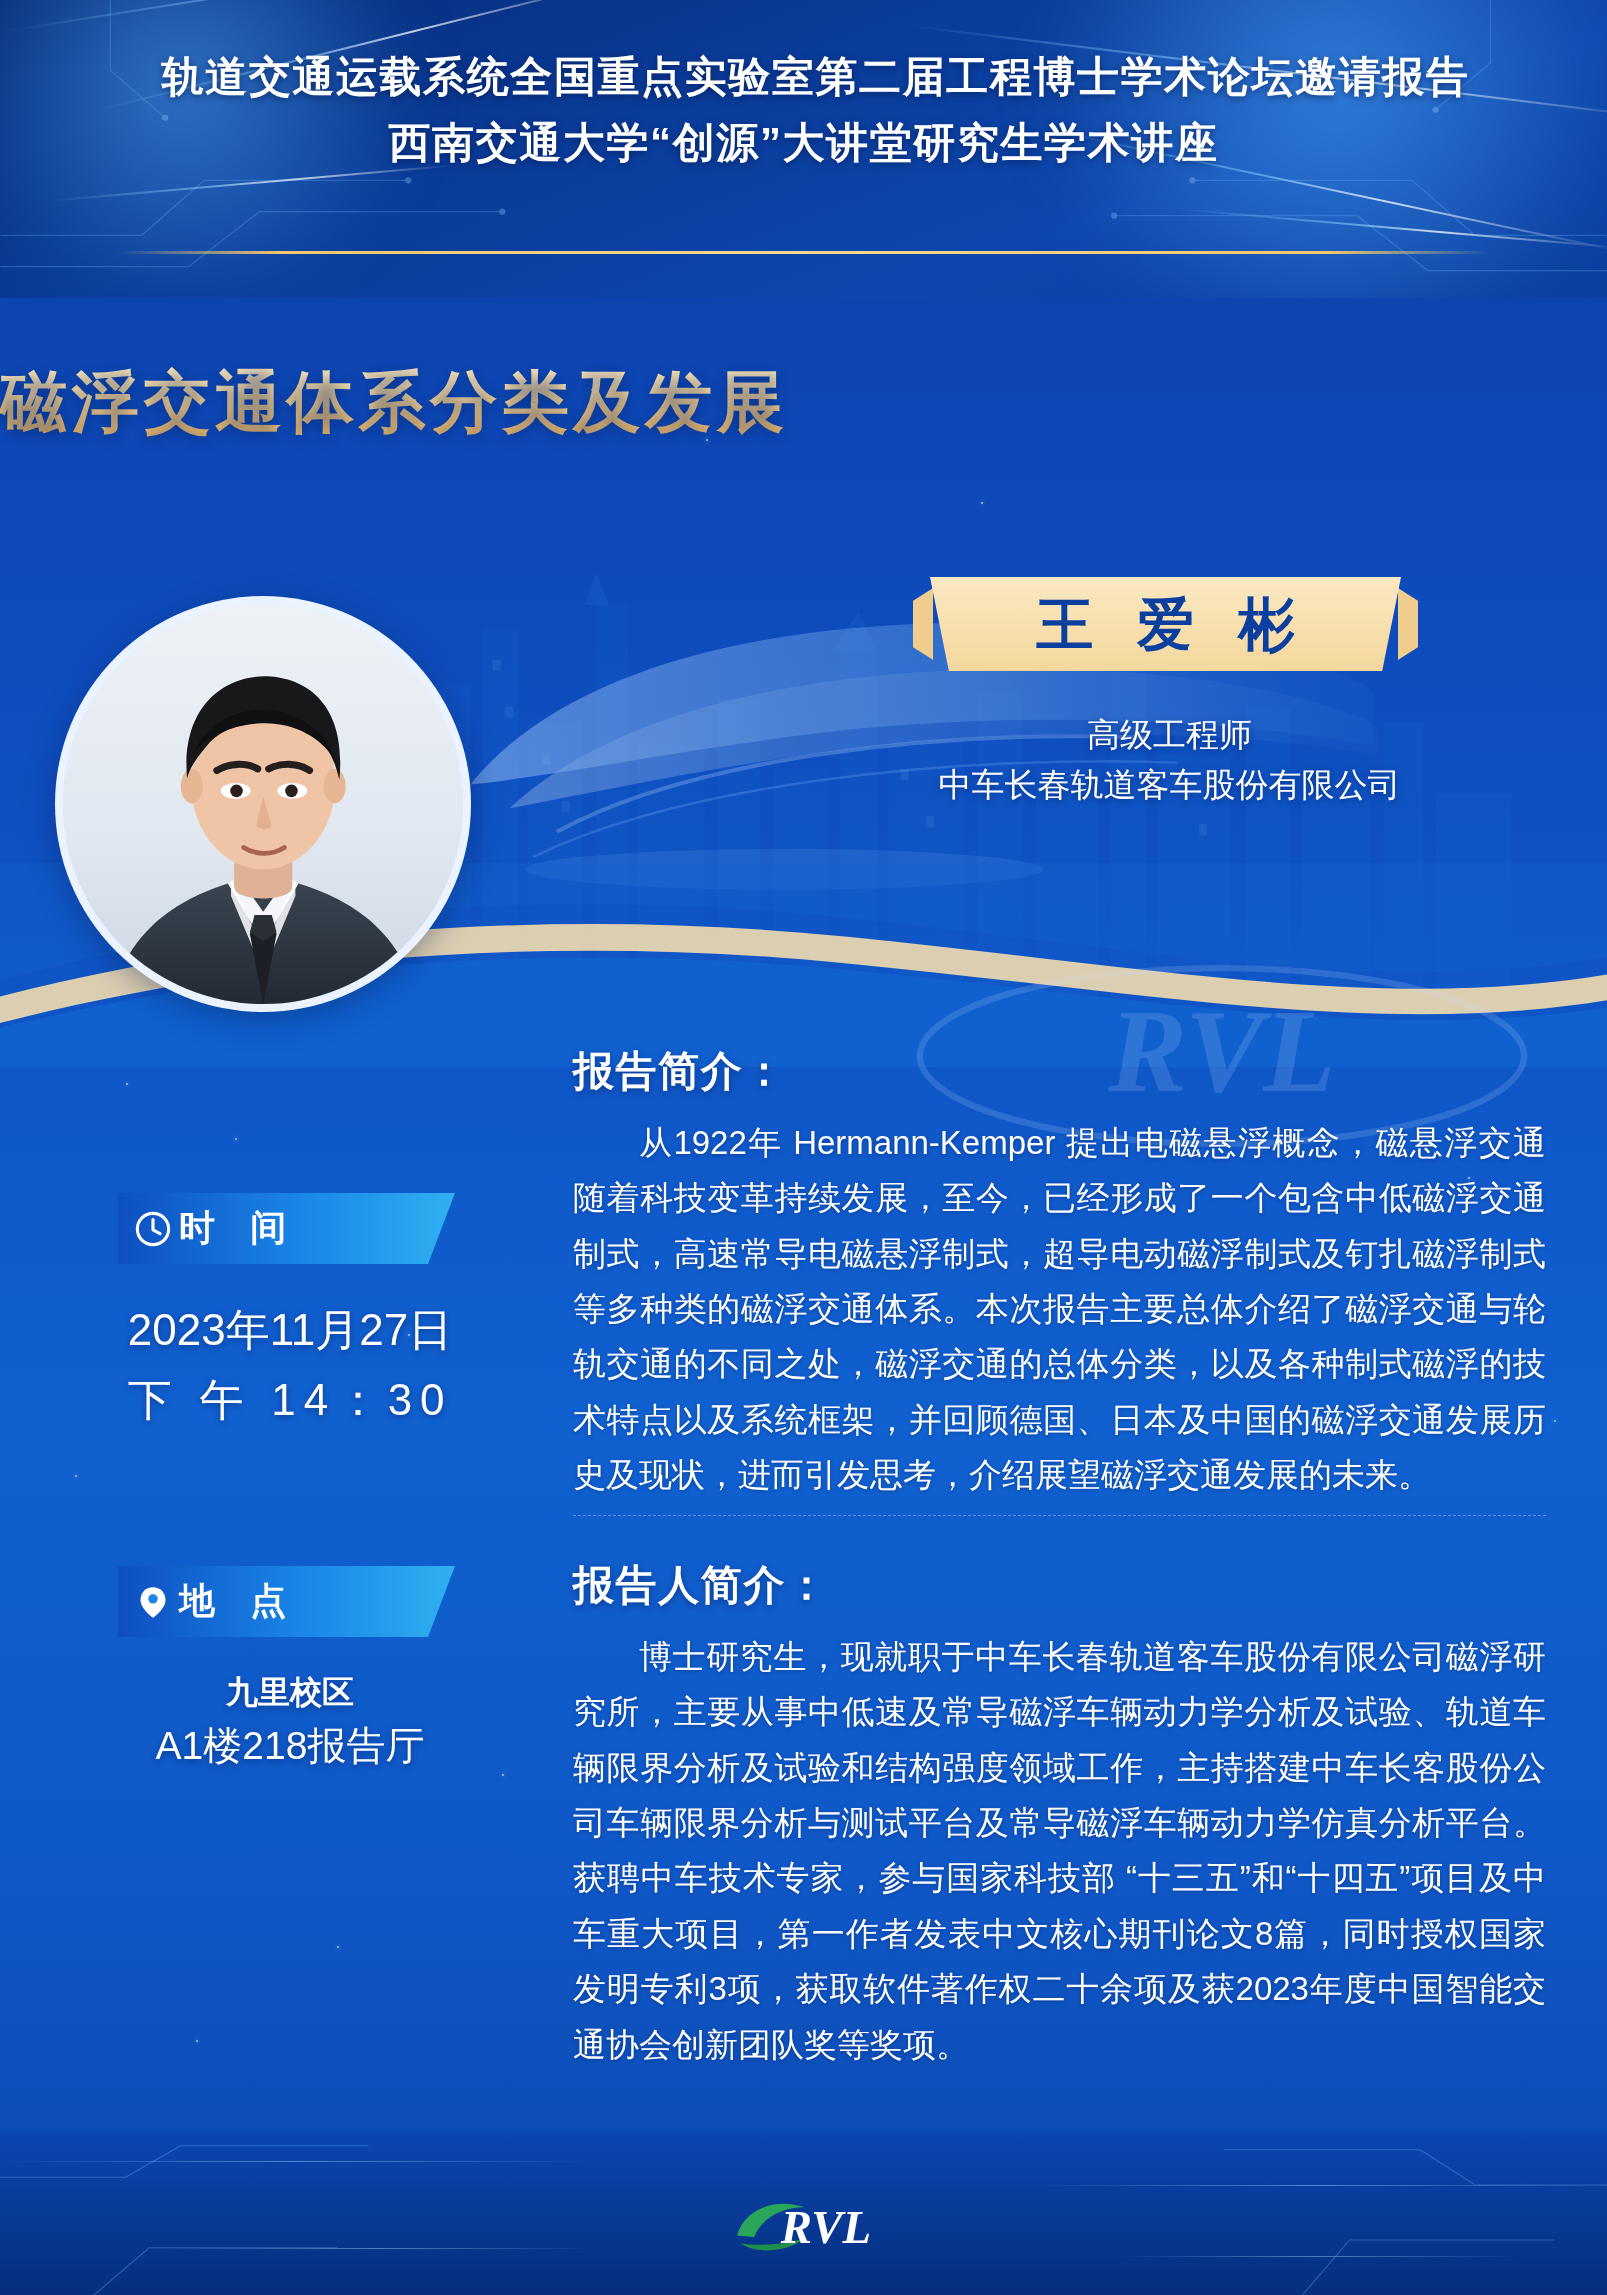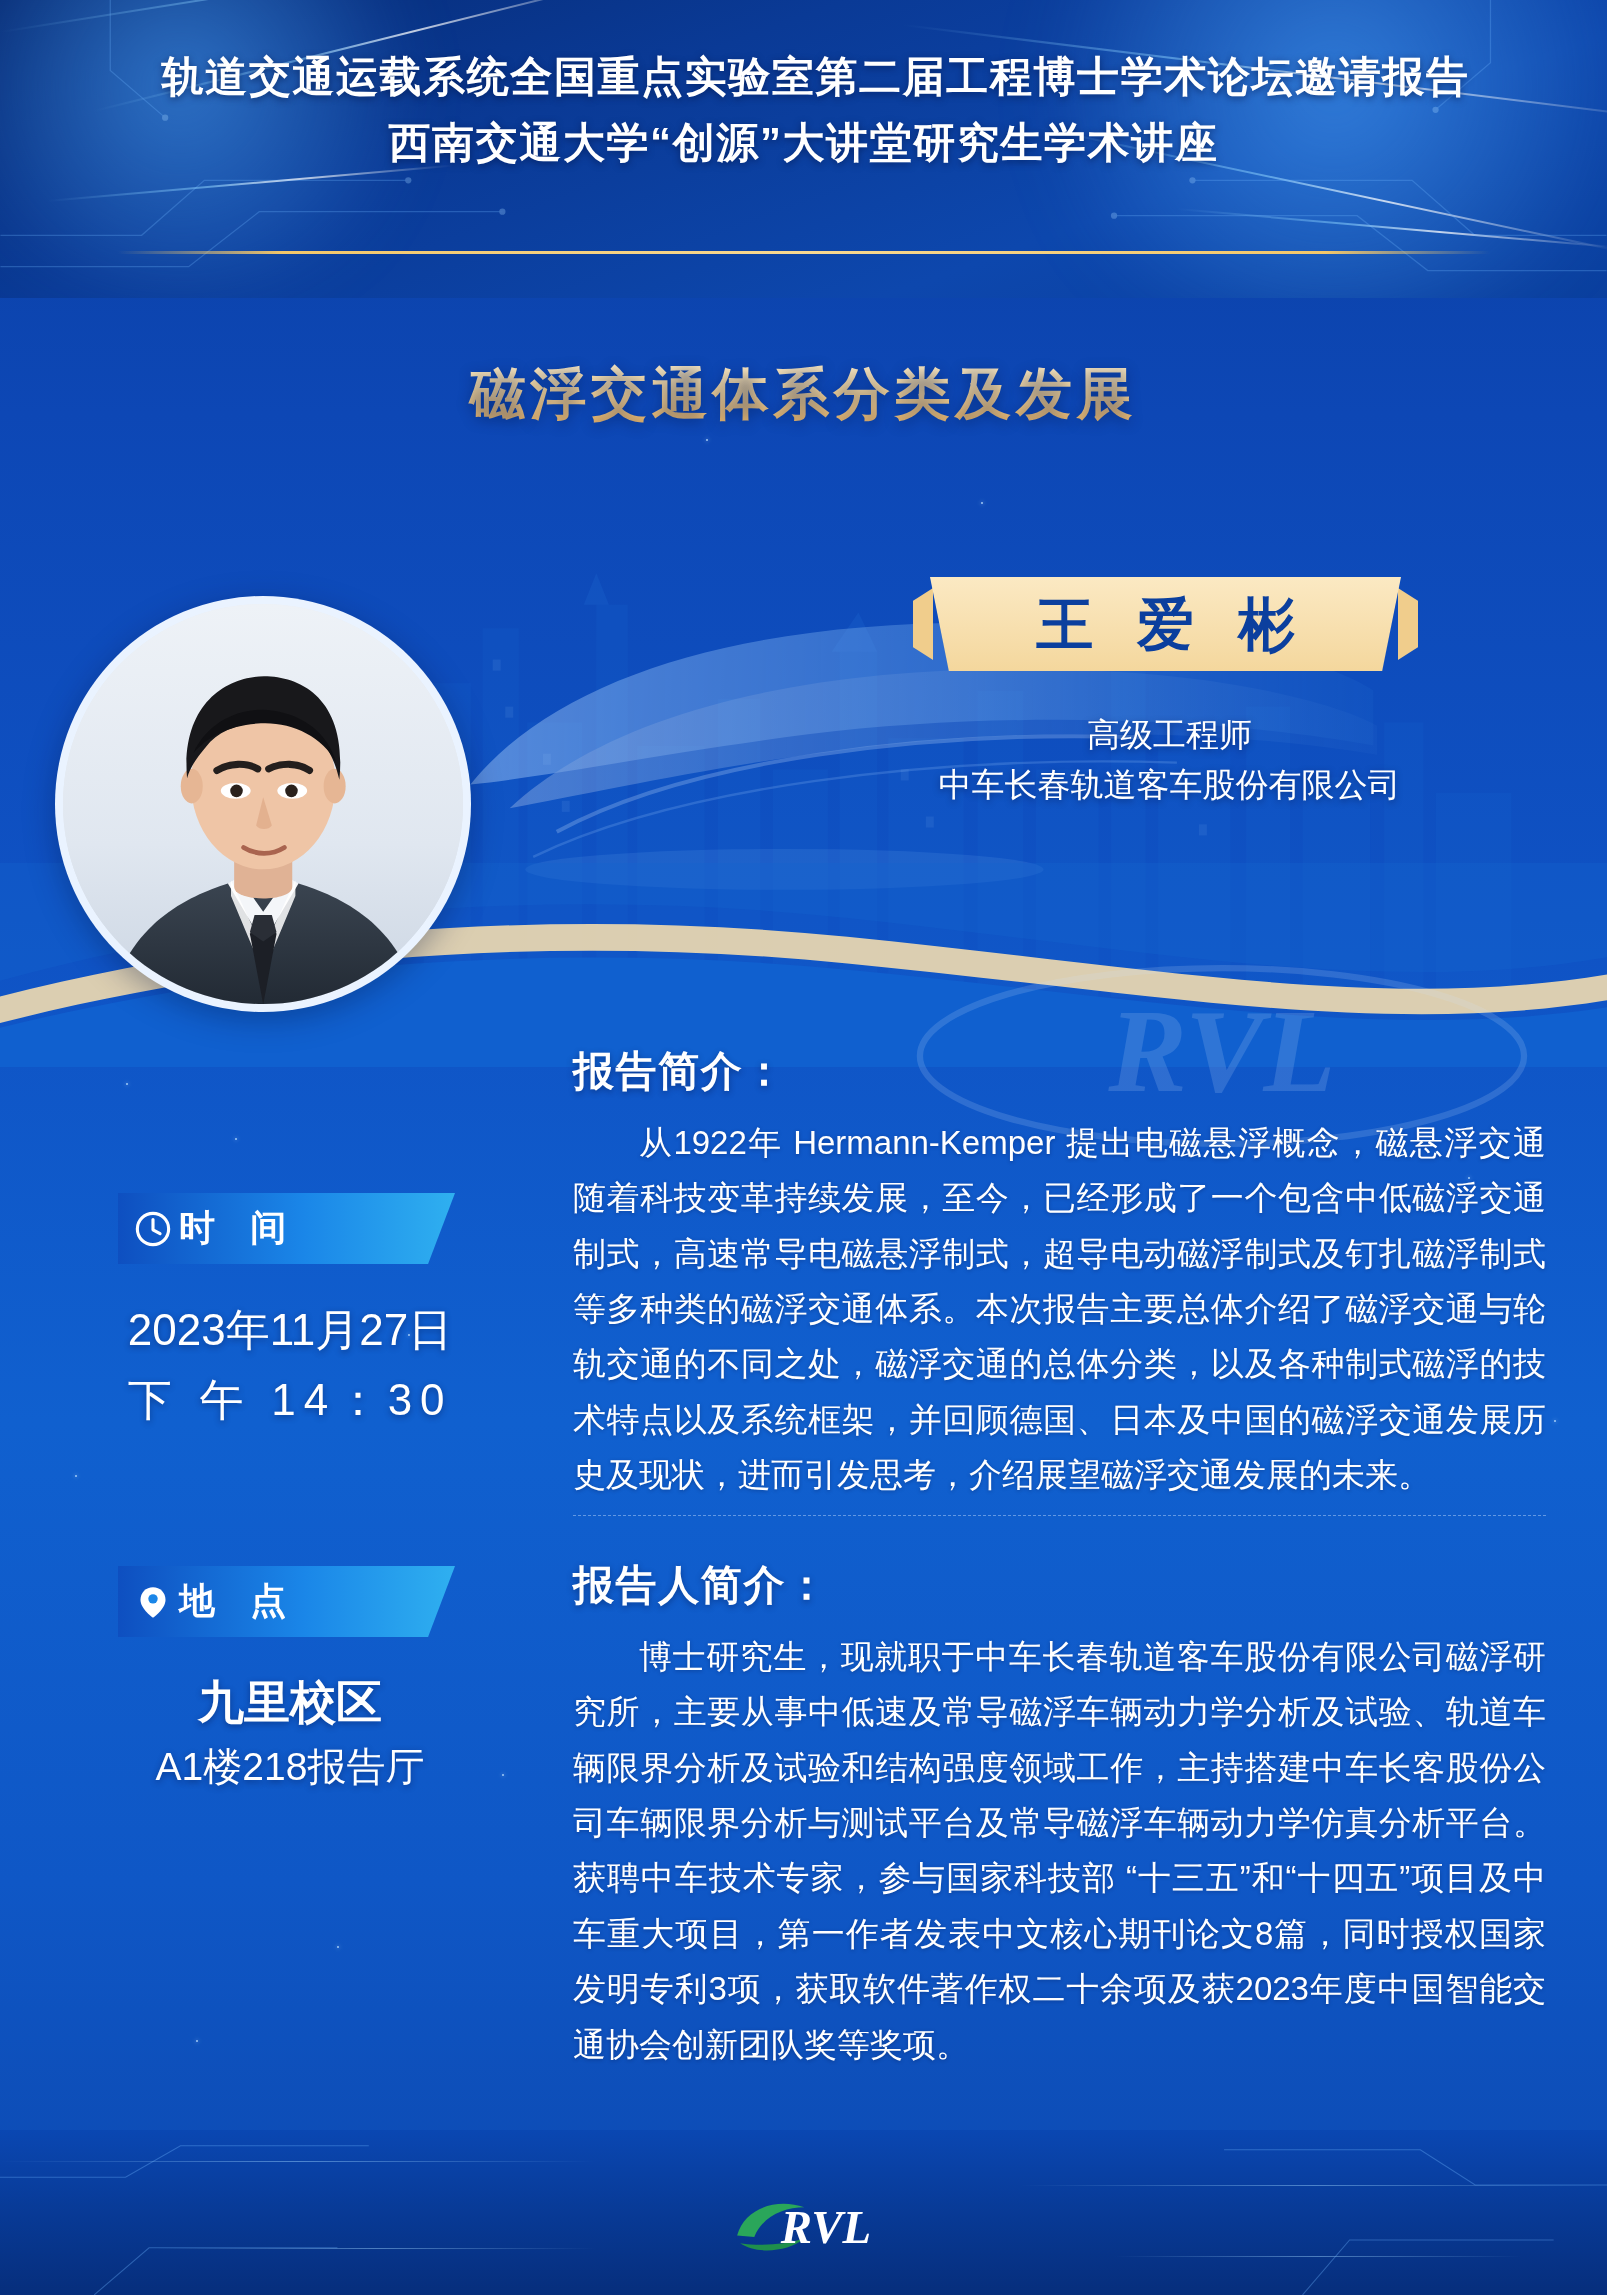--- a/index.html
+++ b/index.html
@@ -125,22 +125,22 @@
     width: 1372px; height: 3.1px;
     background: linear-gradient(90deg, rgba(245,200,110,0) 0%, #f3c76a 12%, #f7d891 50%, #f3c76a 88%, rgba(245,200,110,0) 100%);
     z-index: 6;
   }
 
   
   .main-title {
     position: absolute;
     left: 0; top: 357px;
     width: 1607px;
-    text-align: center;
-    font-size: 56px;
+    text-align: left;
+    font-size: 67px;
     font-weight: bold;
     letter-spacing: 4.7px;
     z-index: 7;
     background: linear-gradient(180deg, #fdf0d2 0%, #f7d79a 45%, #e8ad5a 100%);
     -webkit-background-clip: text;
     background-clip: text;
     color: transparent;
     text-shadow: 0 3.1px 12.6px rgba(0,25,80,.45);
   }
 
@@ -263,21 +263,21 @@
 
   .place-value {
     position: absolute;
     left: 86px; top: 1668px;
     width: 408px;
     text-align: center;
     color: #ffffff;
     z-index: 8;
     text-shadow: 0 1.6px 6.3px rgba(0,20,70,.45);
   }
-  .place-value .p1 { font-size: 46px; font-weight: bold; line-height: 1.5; }
+  .place-value .p1 { font-size: 32px; font-weight: bold; line-height: 1.5; }
   .place-value .p2 { font-size: 39px; line-height: 1.55; }
   .place-value .p3 { font-size: 39px; line-height: 1.55; }
 
   
   .section {
     position: absolute;
     left: 573px;
     width: 973px;
     z-index: 8;
     color: #ffffff;

